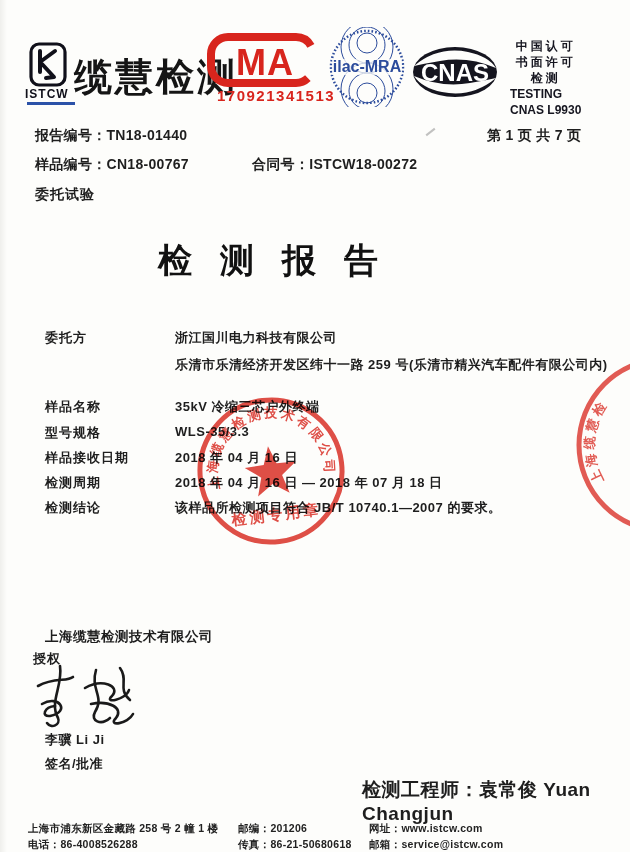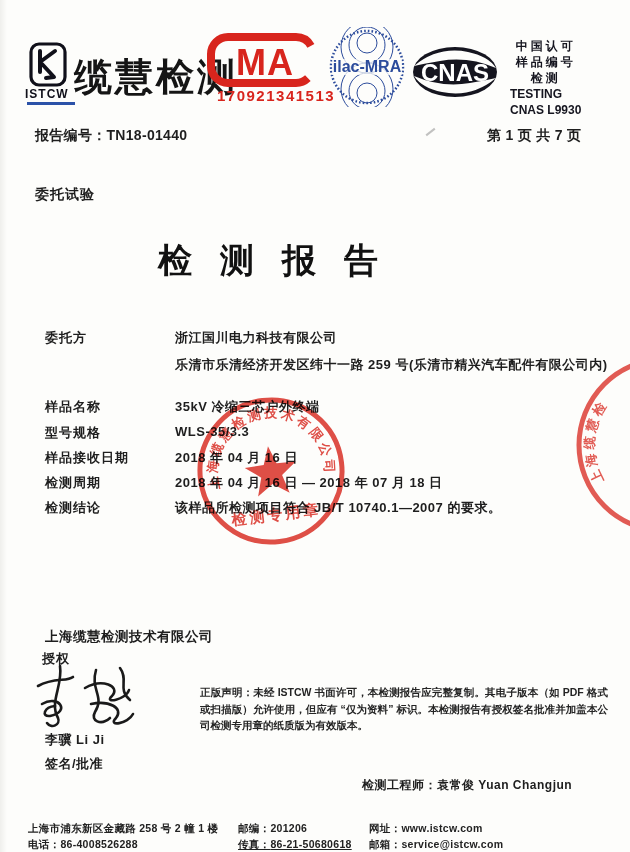--- a/index.html
+++ b/index.html
@@ -68,31 +68,37 @@
 
   <svg class="abs" style="left:410px; top:44px;" width="90" height="56" viewBox="0 0 90 56">
     <ellipse cx="45" cy="28" rx="42" ry="25" fill="#15151f"></ellipse>
     <path d="M4 22 Q 28 2 58 8 Q 78 12 86 24 Q 58 12 30 17 Q 12 20 4 22 Z" fill="#fdfdfb"></path>
     <path d="M86 34 Q 62 54 32 48 Q 12 44 4 32 Q 32 44 60 39 Q 78 36 86 34 Z" fill="#fdfdfb"></path>
     <text x="45" y="37" text-anchor="middle" font-family="Liberation Sans, sans-serif" font-size="24" font-weight="800" fill="#ffffff">CNAS</text>
   </svg>
 
   <div class="abs cnas-block">
     <div class="cjk">中国认可</div>
-    <div class="cjk">样品编号</div>
+    <div class="cjk">书面许可</div>
     <div class="cjk">检测</div>
     <div>TESTING</div>
     <div>CNAS L9930</div>
   </div>
 
   <div class="abs meta" style="left:35px; top:127px;">
     <span>报告编号：</span><span class="lat">TN18-01440</span>
   </div>
   <div class="abs meta" style="left:487px; top:127px;">第 1 页 共 7 页</div>
 
+  <div class="abs meta" style="left:35px; top:156px;">
+    <span>样品编号：</span><span class="lat">CN18-00767</span>
+  </div>
+  <div class="abs meta" style="left:252px; top:156px;">
+    <span>合同号：</span><span class="lat">ISTCW18-00272</span>
+  </div>
 
   <div class="abs meta" style="left:35px; top:186px; letter-spacing:1px;">委托试验</div>
 
   <div class="abs artifact"></div>
 
   <div class="abs report-title">检测报告</div>
 
   <div class="abs t13" style="left:45px; top:329px; letter-spacing:1px;">委托方</div>
   <div class="abs t13" style="left:175px; top:329px;">浙江国川电力科技有限公司</div>
   <div class="abs t13" style="left:175px; top:356px;">乐清市乐清经济开发区纬十一路 259 号(乐清市精兴汽车配件有限公司内)</div>
@@ -124,51 +130,50 @@
 
   <svg class="abs stamp" style="left:556px; top:350px;" width="74" height="190" viewBox="0 0 74 190">
     <circle cx="109" cy="95" r="86" fill="none" stroke="#e04a42" stroke-width="5"></circle>
     <path id="sealArc2" d="M 53 137 A 66 66 0 0 1 53 53" fill="none"></path>
     <text font-size="13" font-weight="700" fill="#e04a42" letter-spacing="3.5">
       <textPath href="#sealArc2" startOffset="8">上海缆慧检测技术有限公司</textPath>
     </text>
   </svg>
 
   <div class="abs t13" style="left:45px; top:628px; font-size:13.5px;">上海缆慧检测技术有限公司</div>
-  <div class="abs t13" style="left:42px; top:650px; letter-spacing:1px;">授权</div>
+  <div class="abs t13" style="left:33px; top:650px; letter-spacing:1px;">授权</div>
 
   <svg class="abs" style="left:32px; top:662px;" width="120" height="72" viewBox="0 0 120 72">
     <g fill="none" stroke="#1a1a1a" stroke-width="2.6" stroke-linecap="round" stroke-linejoin="round">
       <path d="M28 4 C 31 24, 17 40, 26 56 C 29 63, 19 67, 15 61"></path>
       <path d="M6 24 C 22 15, 35 20, 41 15"></path>
       <path d="M10 42 C 27 32, 39 50, 18 54 C 9 55, 12 45, 23 44"></path>
       <path d="M64 8 C 58 28, 73 34, 63 50 C 58 59, 69 64, 78 56"></path>
       <path d="M53 26 C 70 16, 89 24, 80 34 C 71 42, 94 38, 97 28"></path>
       <path d="M59 42 C 77 38, 92 46, 84 56 C 75 65, 96 62, 101 52"></path>
       <path d="M88 6 C 97 18, 85 27, 98 38"></path>
     </g>
   </svg>
 
   <div class="abs t13" style="left:45px; top:731px;">李骥 Li Ji</div>
   <div class="abs t13" style="left:45px; top:755px;">签名/批准</div>
 
-  <div class="abs disclaimer">正版声明：未经 ISTCW 书面许可，本检测报告应完整复制。其电子版本（如 PDF 格式或扫描版）允许使用，但应有 “仅为资料” 标识。本检测报告有授权签名批准并加盖本公司检测专用章的纸质版为有效版本。</div>
 
-  <div class="abs t13" style="left:362px; top:777px; font-size:12px;">
+  <div class="abs t13" style="left:362px; top:777px; font-size:19px;">
     <span>检测工程师：</span><span>袁常俊 Yuan Changjun</span>
   </div>
 
   <div class="abs footer-line" style="left:28px; top:800px;">上海市浦东新区金藏路 258 号 2 幢 1 楼</div>
   <div class="abs footer-line" style="left:28px; top:816px;">
     <span>电话：</span><span>86-4008526288</span>
   </div>
   <div class="abs footer-line" style="left:238px; top:800px;">
     <span>邮编：</span><span>201206</span>
   </div>
-  <div class="abs footer-line" style="left:238px; top:816px;text-decoration:underline;">
+  <div class="abs footer-line" style="left:238px; top:816px;">
     <span>传真：</span><span>86-21-50680618</span>
   </div>
   <div class="abs footer-line" style="left:369px; top:800px;">
     <span>网址：</span><span>www.istcw.com</span>
   </div>
   <div class="abs footer-line" style="left:369px; top:816px;">
     <span>邮箱：</span><span>service@istcw.com</span>
   </div>
 
 </div>

